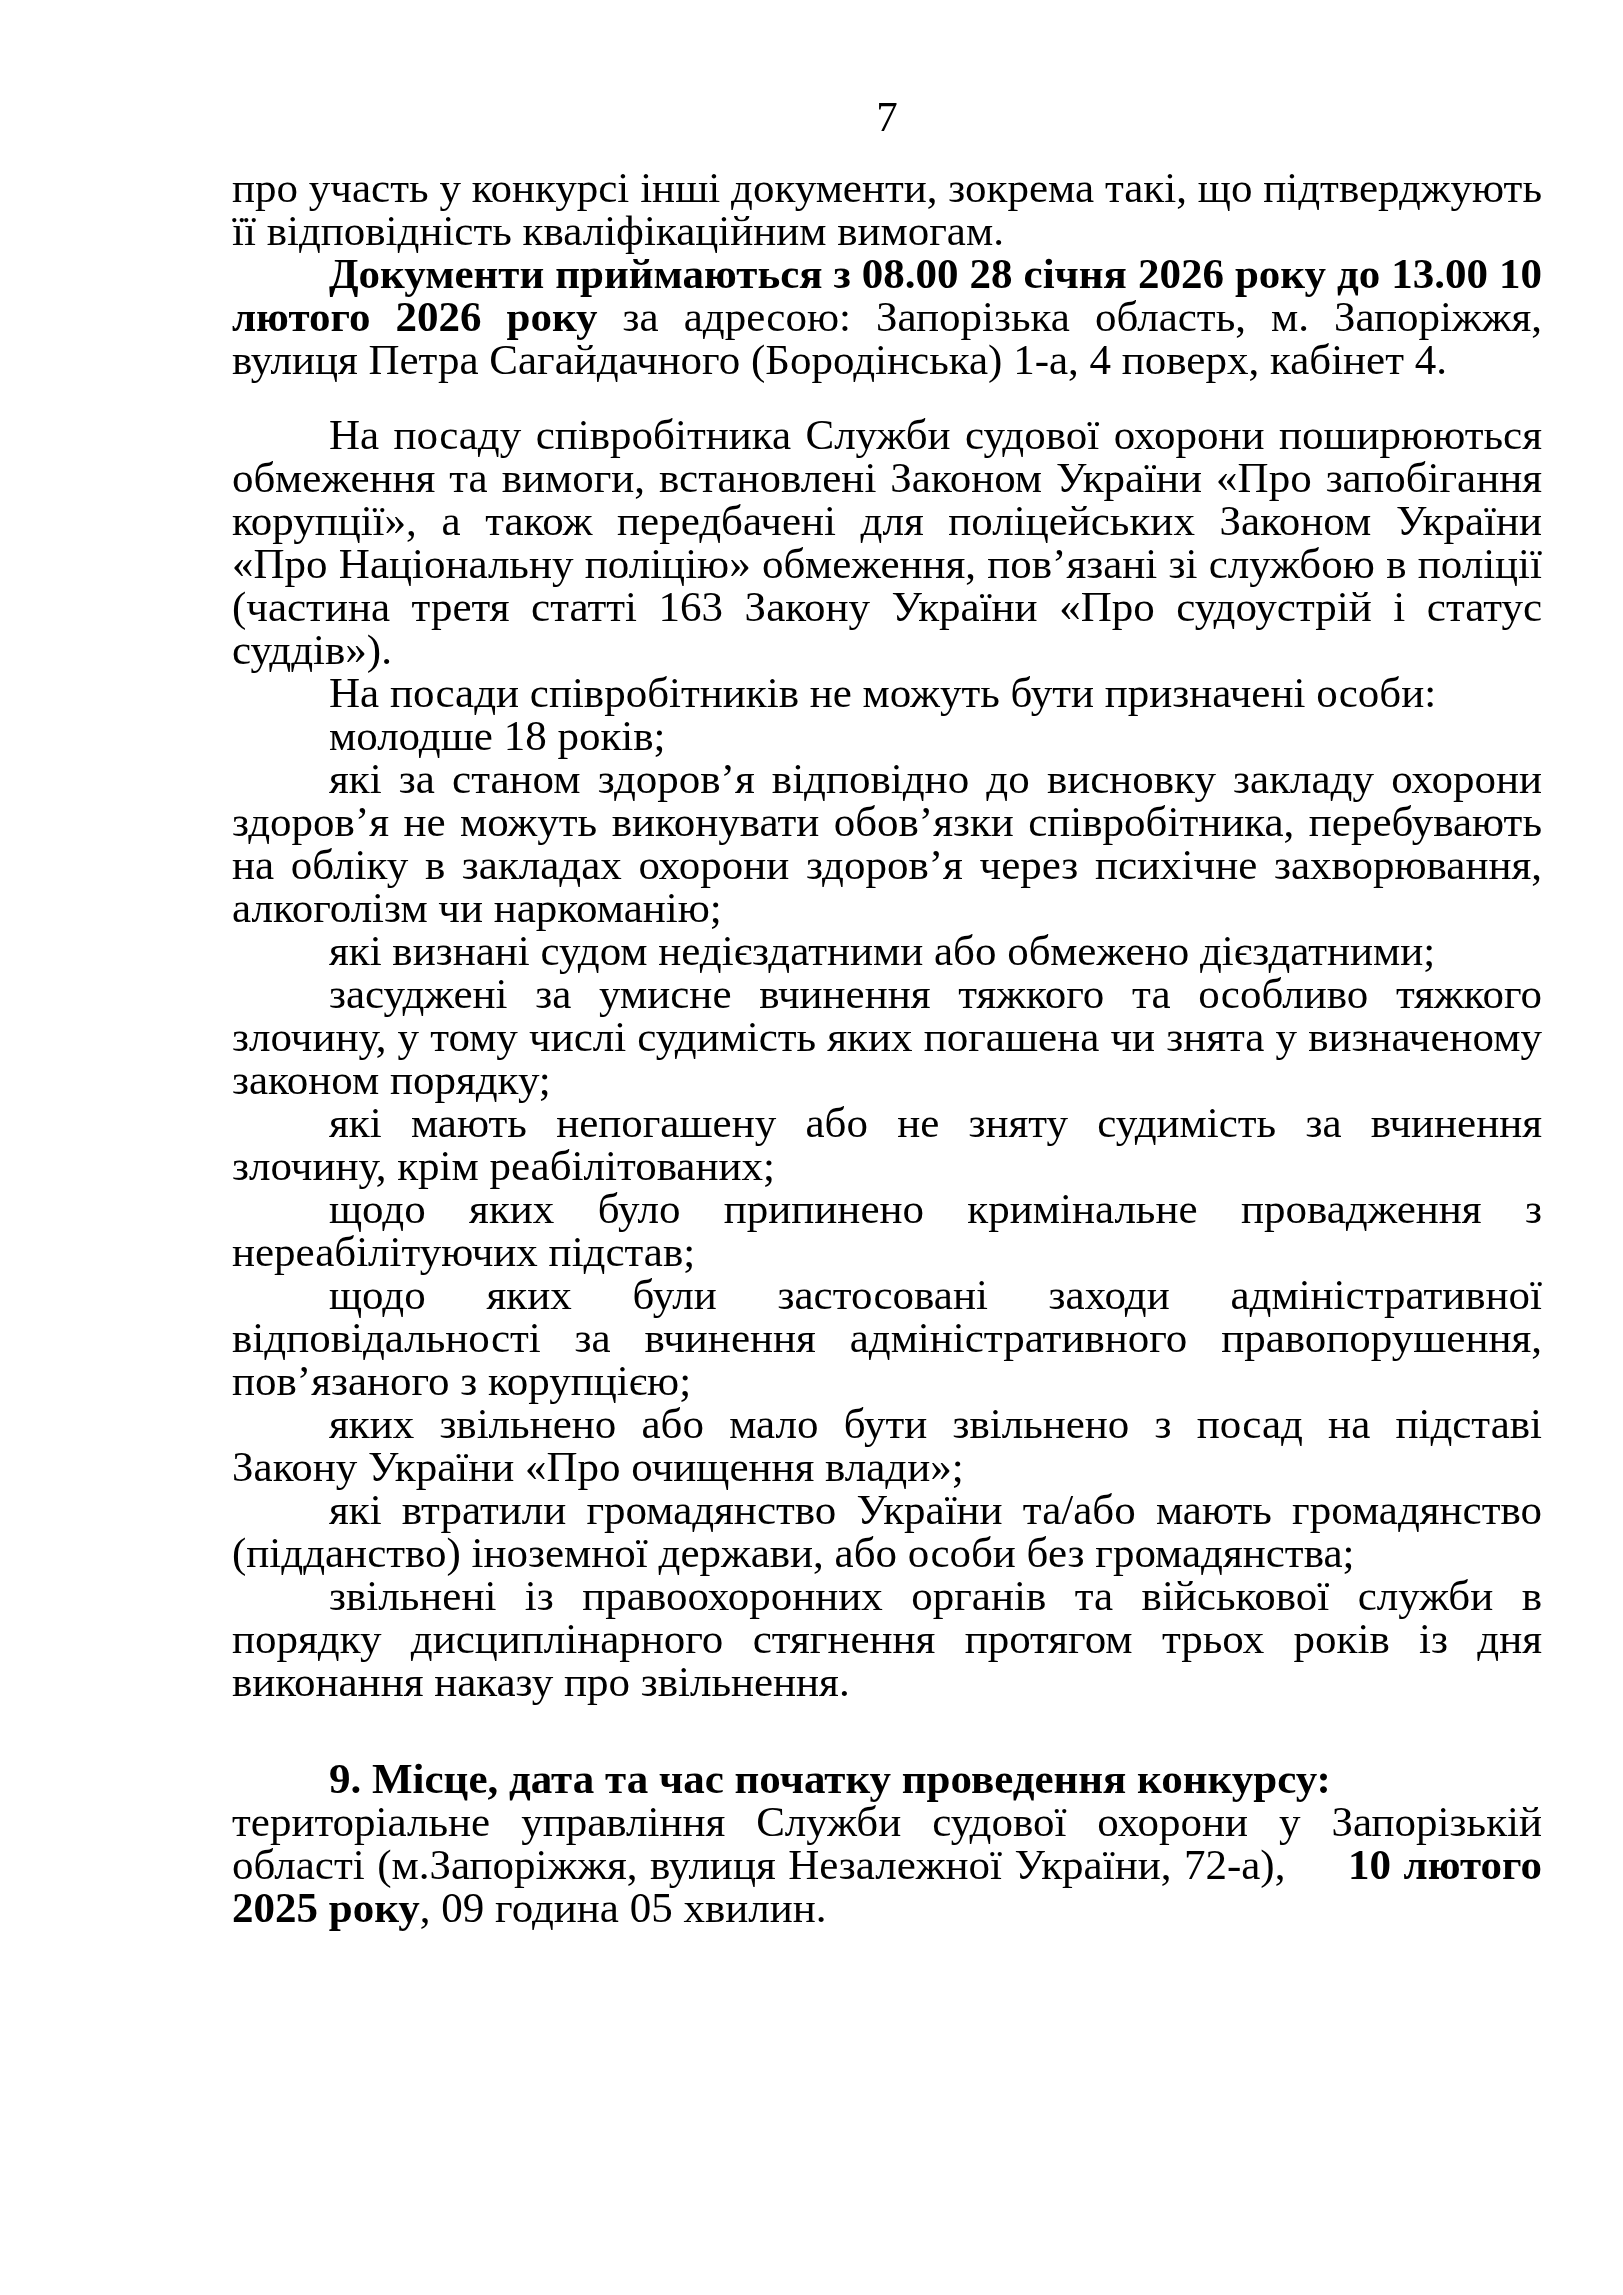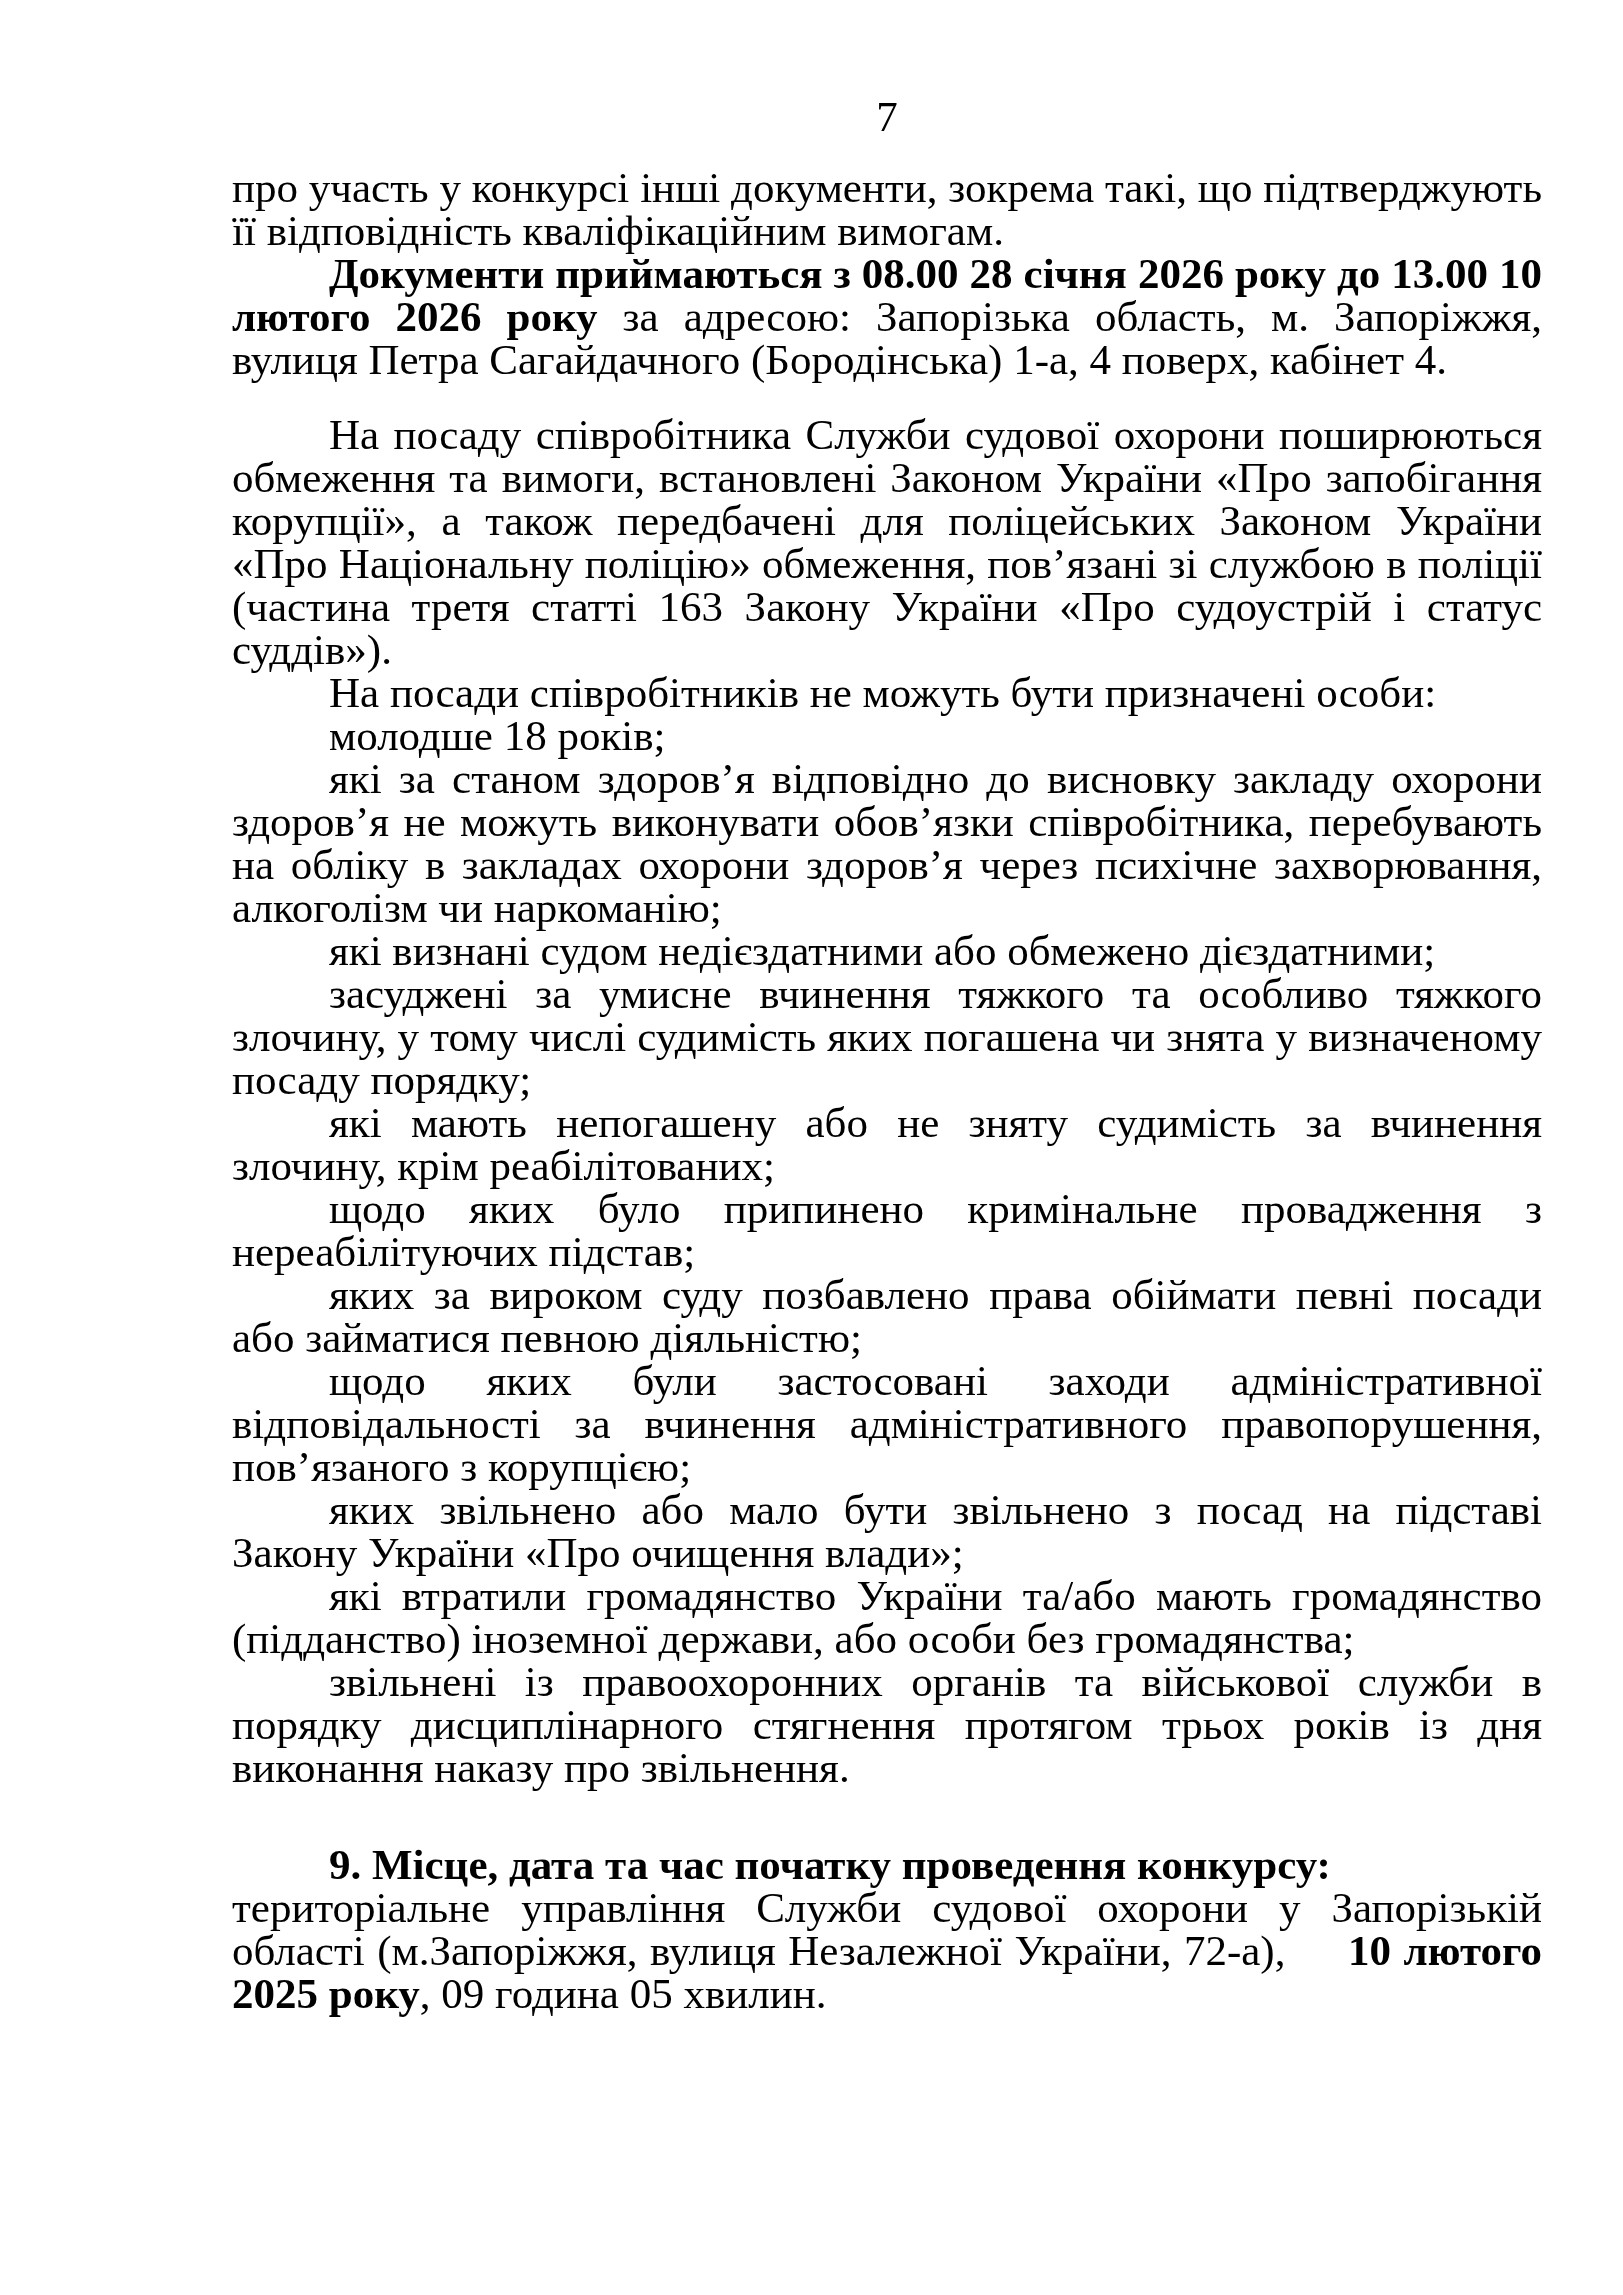--- a/index.html
+++ b/index.html
@@ -46,24 +46,23 @@
 <div class="page">
   <p class="page-number-line">7</p>
   <div class="doc-body">
       <p class="para" style=""><span>про участь у конкурсі інші документи, зокрема такі, що підтверджують її відповідність кваліфікаційним вимогам.</span></p>
       <p class="para indent" style="margin-bottom: 32px;"><span class="bold">Документи приймаються з 08.00 28 січня 2026 року до 13.00 10 лютого 2026 року</span><span> за адресою: Запорізька область, м. Запоріжжя, вулиця Петра Сагайдачного (Бородінська) 1-а, 4 поверх, кабінет 4.</span></p>
       <p class="para indent"><span>На посаду співробітника Служби судової охорони поширюються обмеження та вимоги, встановлені Законом України «Про запобігання корупції», а також передбачені для поліцейських Законом України «Про Національну поліцію» обмеження, пов’язані зі службою в поліції (частина третя статті 163 Закону України «Про судоустрій і статус суддів»).</span></p>
       <p class="para indent"><span>На посади співробітників не можуть бути призначені особи:</span></p>
       <p class="para indent"><span>молодше 18 років;</span></p>
       <p class="para indent"><span>які за станом здоров’я відповідно до висновку закладу охорони здоров’я не можуть виконувати обов’язки співробітника, перебувають на обліку в закладах охорони здоров’я через психічне захворювання, алкоголізм чи наркоманію;</span></p>
       <p class="para indent"><span>які визнані судом недієздатними або обмежено дієздатними;</span></p>
-      <p class="para indent"><span>засуджені за умисне вчинення тяжкого та особливо тяжкого злочину, у тому числі судимість яких погашена чи знята у визначеному посаду порядку;</span></p>
+      <p class="para indent"><span>засуджені за умисне вчинення тяжкого та особливо тяжкого злочину, у тому числі судимість яких погашена чи знята у визначеному законом порядку;</span></p>
       <p class="para indent"><span>які мають непогашену або не зняту судимість за вчинення злочину, крім реабілітованих;</span></p>
       <p class="para indent"><span>щодо яких було припинено кримінальне провадження з нереабілітуючих підстав;</span></p>
-      <p class="para indent"><span>яких за вироком суду позбавлено права обіймати певні посади або займатися певною діяльністю;</span></p>
       <p class="para indent"><span>щодо яких були застосовані заходи адміністративної відповідальності за вчинення адміністративного правопорушення, пов’язаного з корупцією;</span></p>
       <p class="para indent"><span>яких звільнено або мало бути звільнено з посад на підставі Закону України «Про очищення влади»;</span></p>
       <p class="para indent"><span>які втратили громадянство України та/або мають громадянство (підданство) іноземної держави, або особи без громадянства;</span></p>
       <p class="para indent" style="margin-bottom: 54px;"><span>звільнені із правоохоронних органів та військової служби в порядку дисциплінарного стягнення протягом трьох років із дня виконання наказу про звільнення.</span></p>
       <p class="para indent"><span class="bold">9. Місце, дата та час початку проведення конкурсу:</span></p>
       <p class="para"><span>територіальне управління Служби судової охорони у Запорізькій області (м.Запоріжжя, вулиця Незалежної України, 72-а),&nbsp;&nbsp;&nbsp;&nbsp; </span><span class="bold">10 лютого 2025 року</span><span>, 09 година 05 хвилин.</span></p>
     </div>
 </div>
 
 

